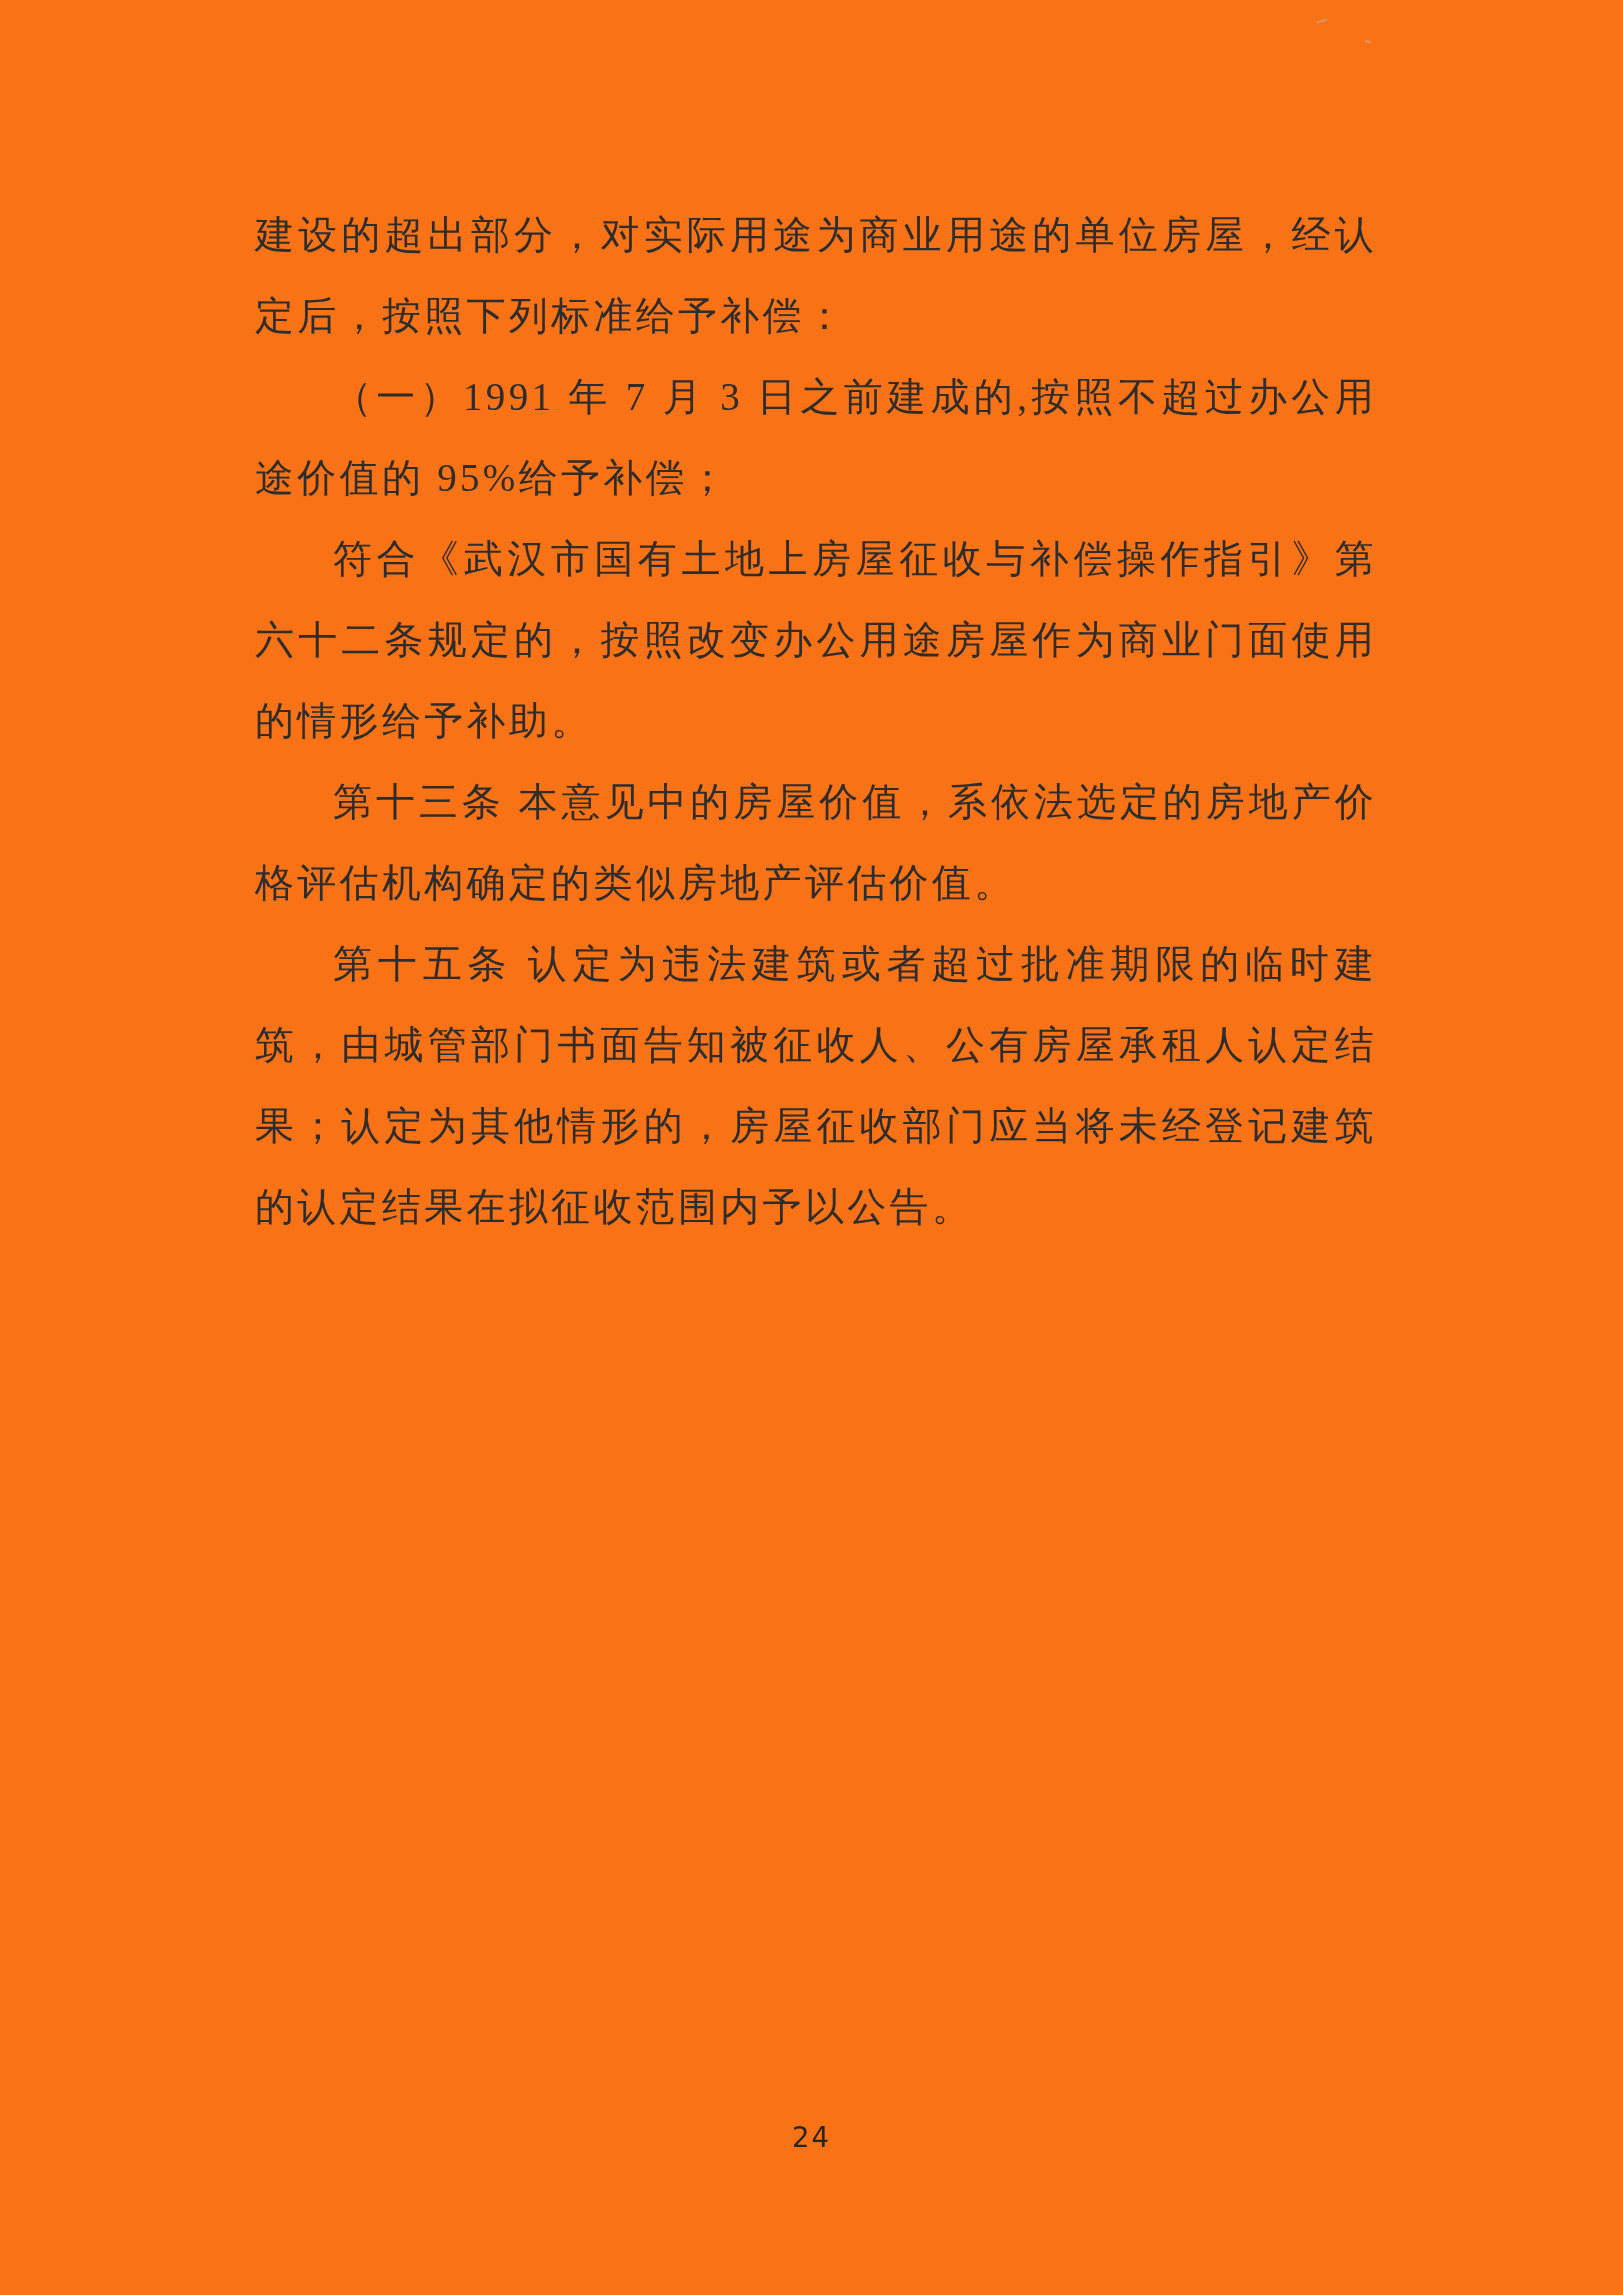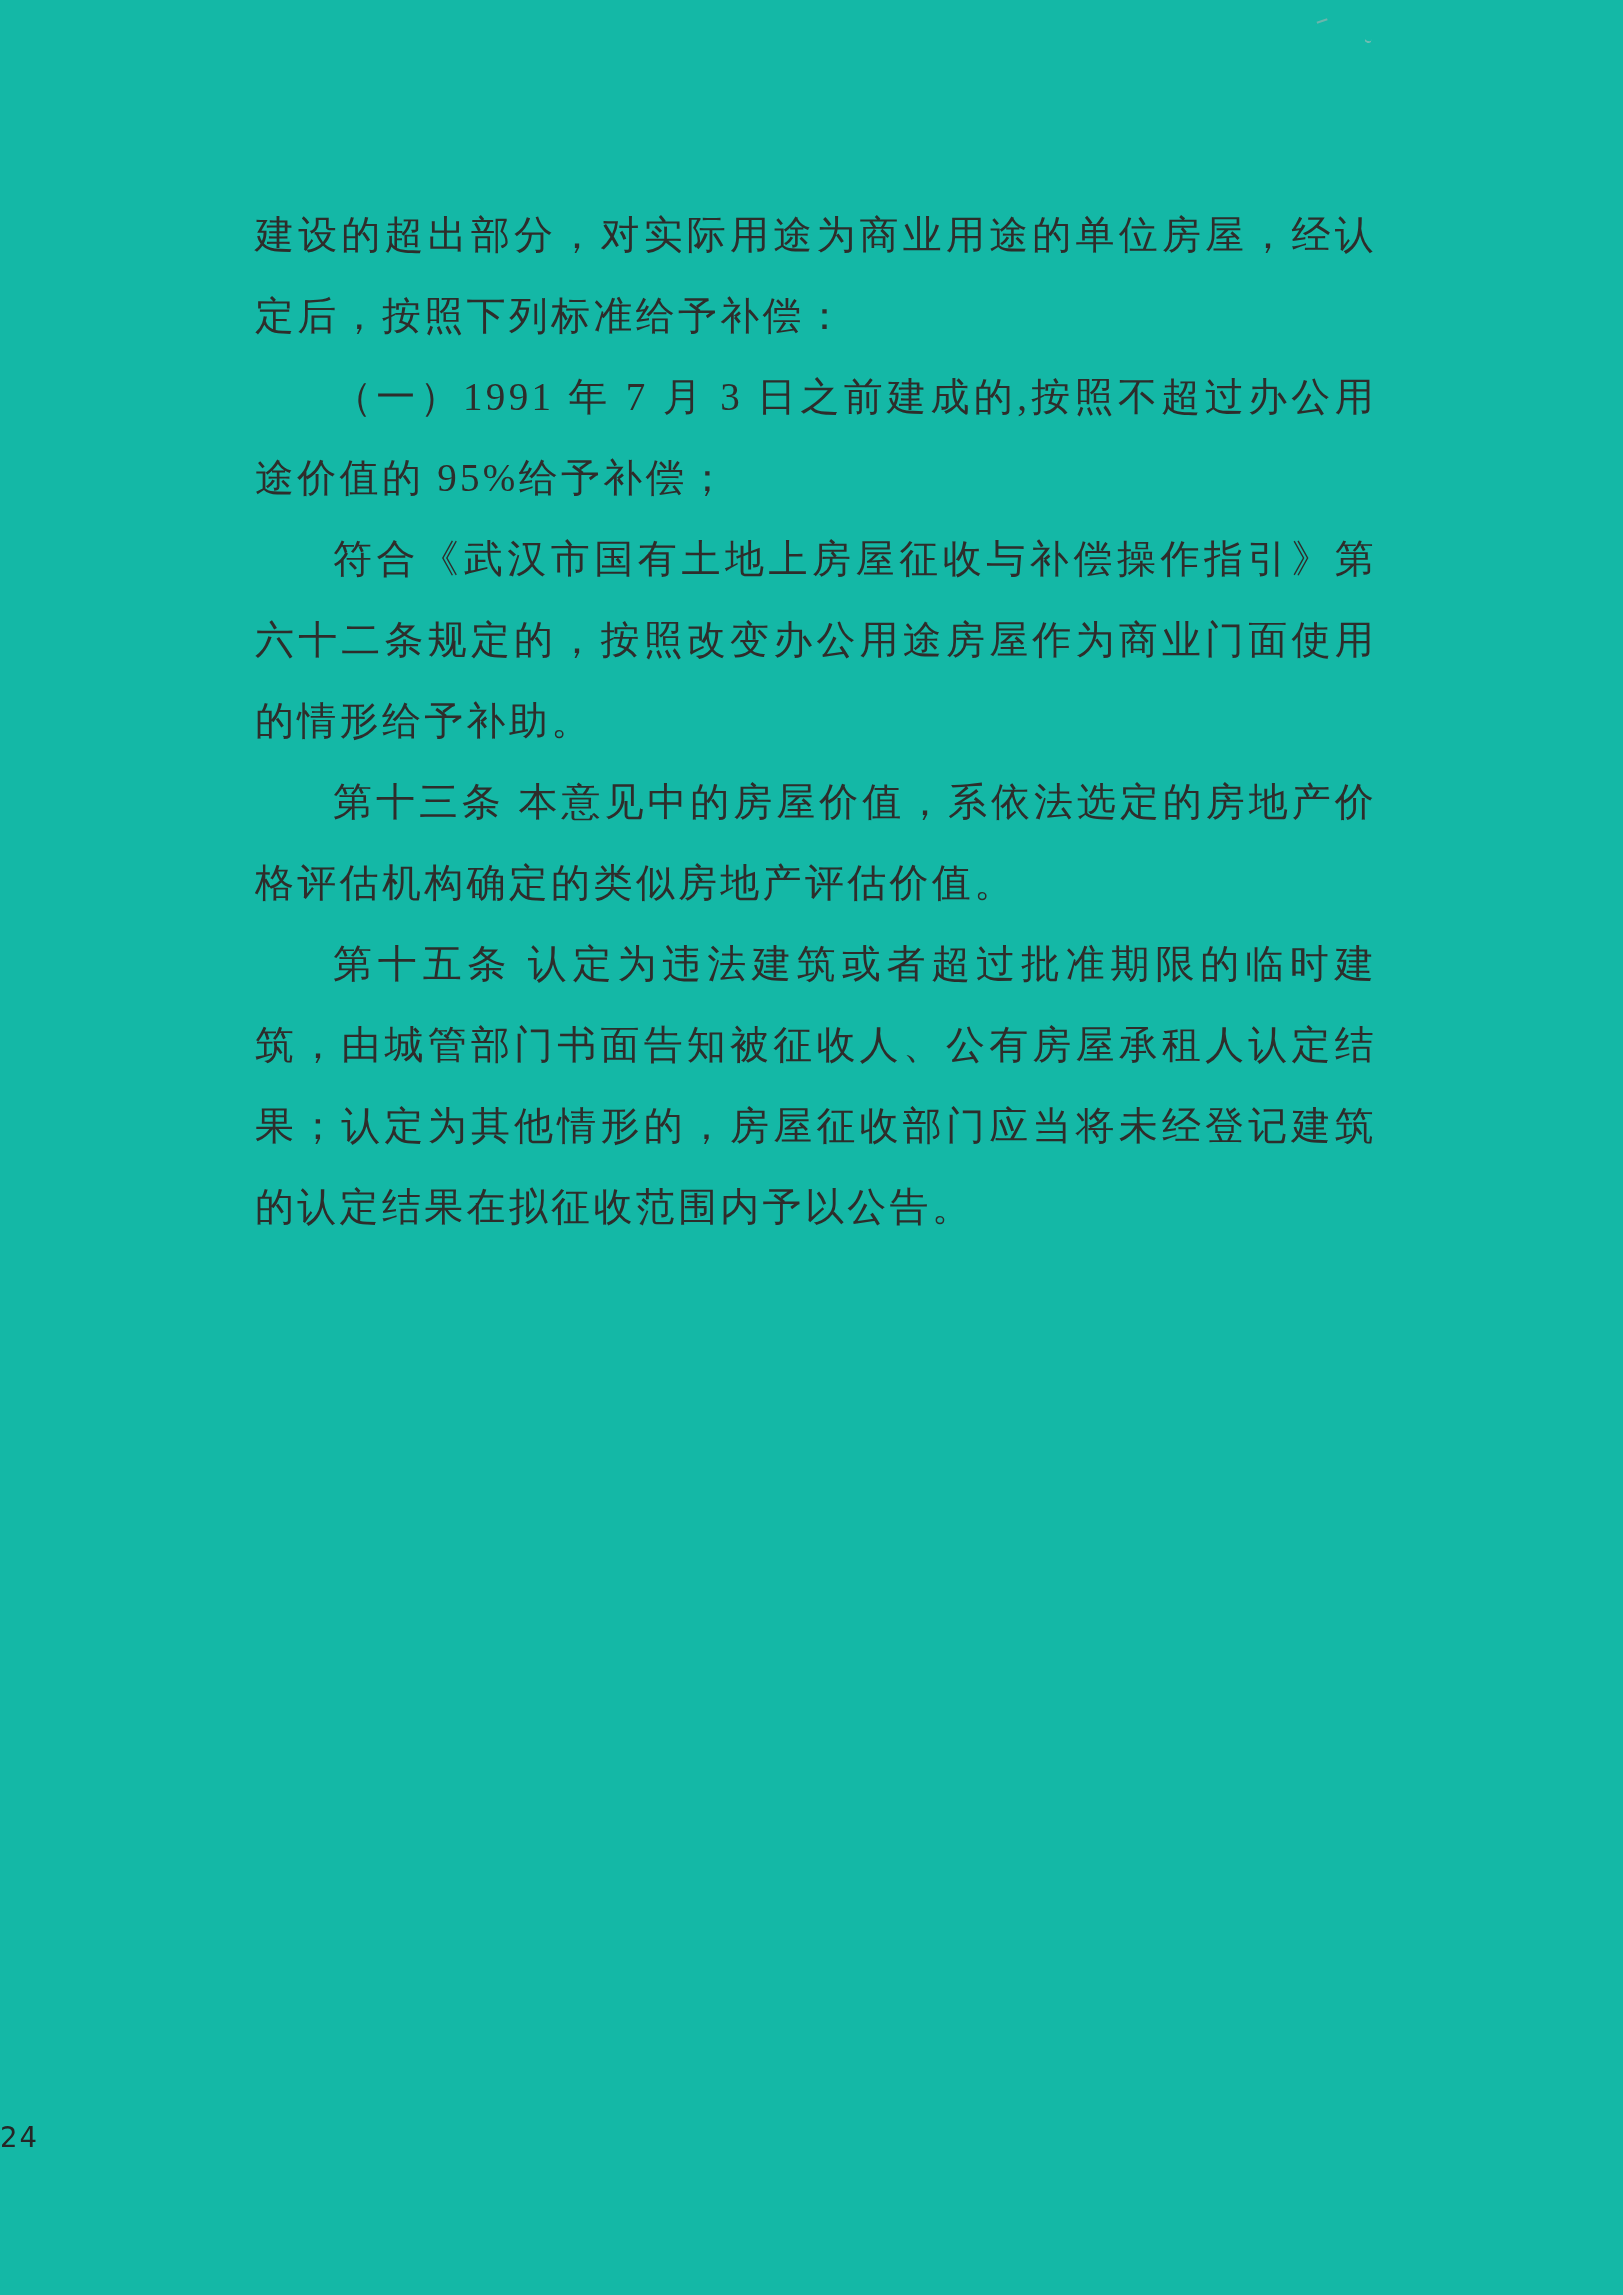--- a/index.html
+++ b/index.html
@@ -1,21 +1,21 @@
 <!DOCTYPE html>
 <html lang="zh" style="font-size:10.5px"><head>
 <meta charset="utf-8">
 <style>
   html,body { margin:0; padding:0; background:#e9e9e9; }
   .page {
     position:relative;
     width:1623px;
     height:2295px;
     margin:0 auto;
-    background:#14b8a6;
+    background:#f97316;
     overflow:hidden;
     font-family:"Liberation Serif","DejaVu Serif",serif;
     color:#2e2d2b;
   }
   .body-text {
     position:absolute;
     top:194px;
     left:255px;
     width:1122px;
     font-size:39px;
@@ -23,20 +23,21 @@
     letter-spacing:3.3px;
     text-align:justify;
   }
   .para { margin:0; text-indent:2em; }
   .para.first { text-indent:0; }
   .page-number {
     position:absolute;
     top:2121px;
     left:0;
     width:100%;
+    text-align:center;
     font-size:27.5px;
     letter-spacing:2px;
     color:#262626;
     font-family:"DejaVu Sans","Liberation Sans",sans-serif;
   }
   
   .artifact {
     position:absolute;
     background:transparent;
     opacity:.55;

